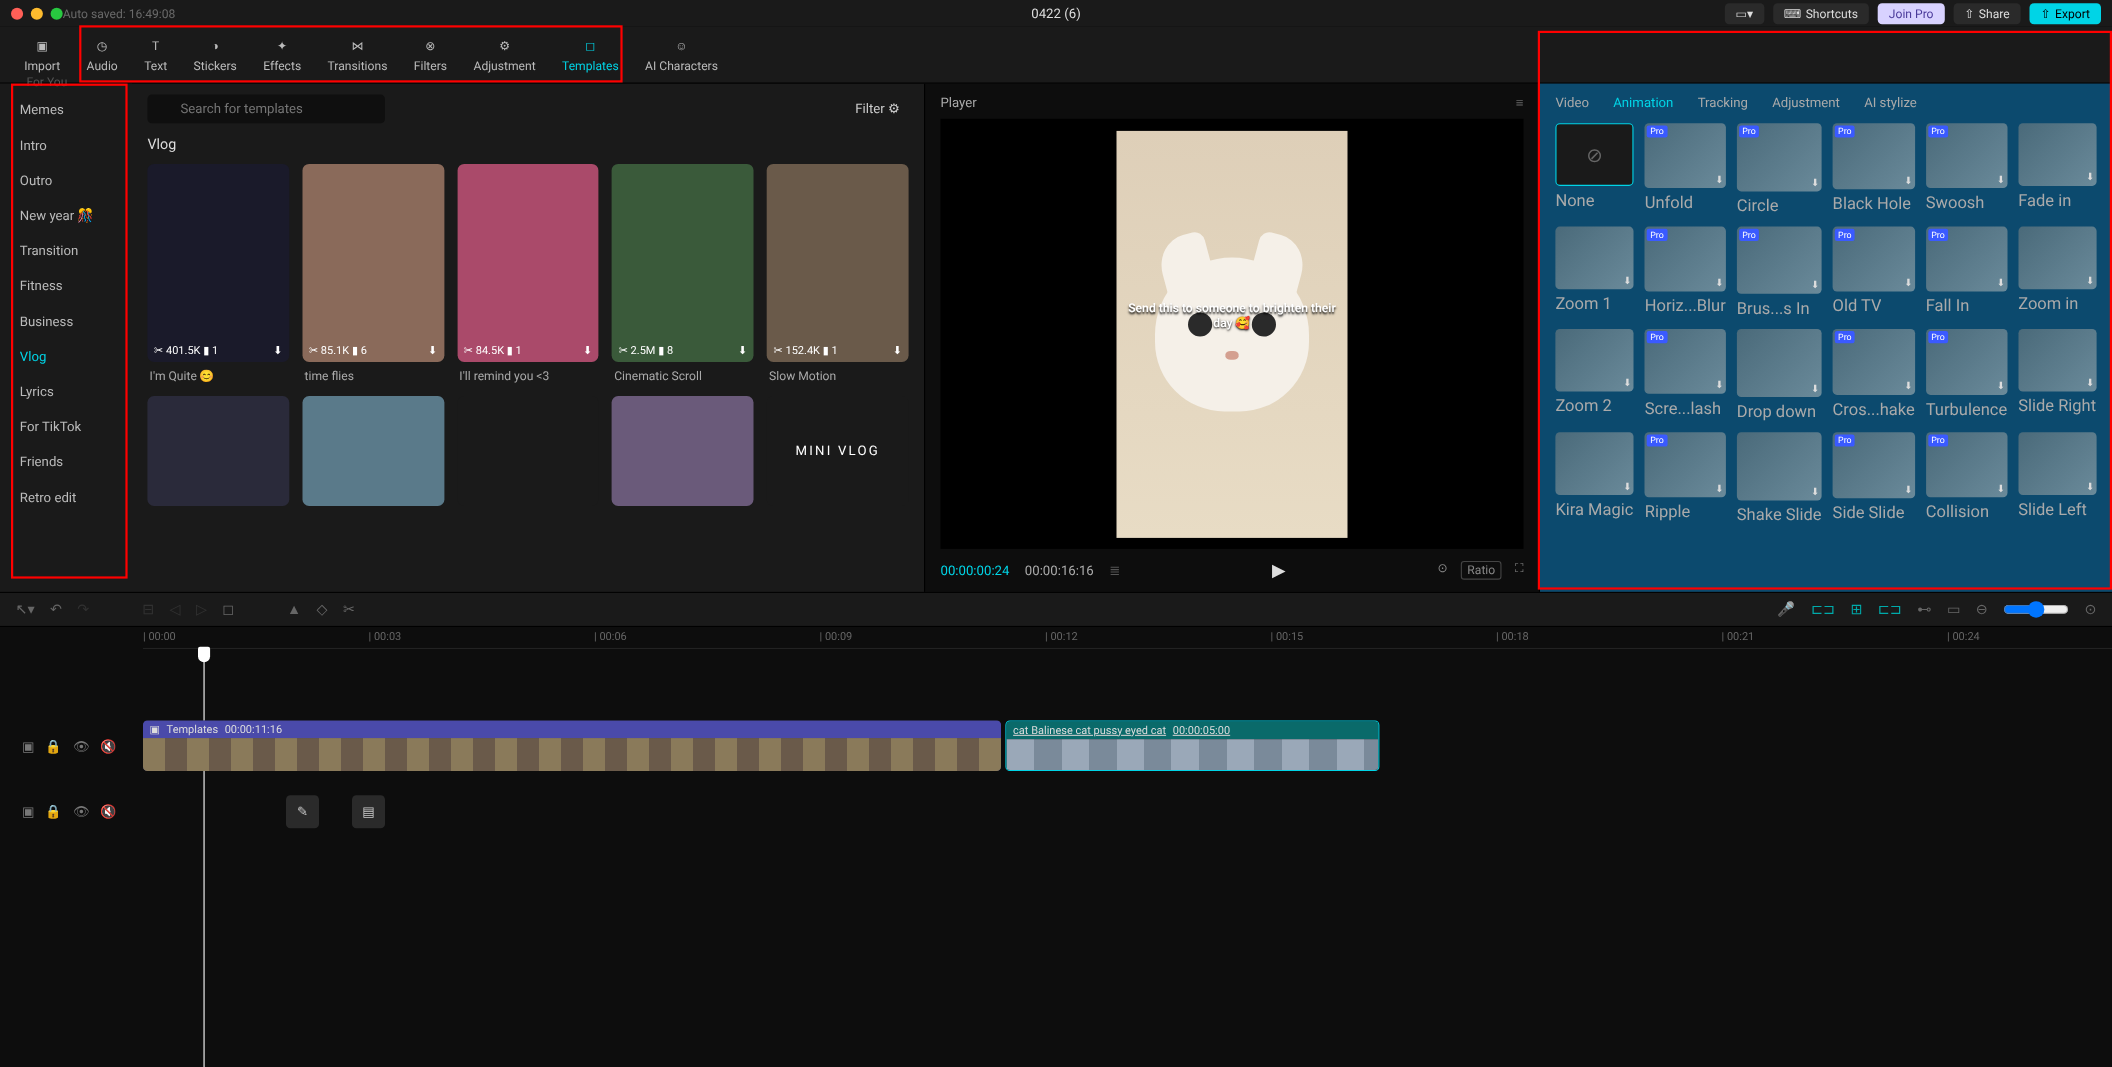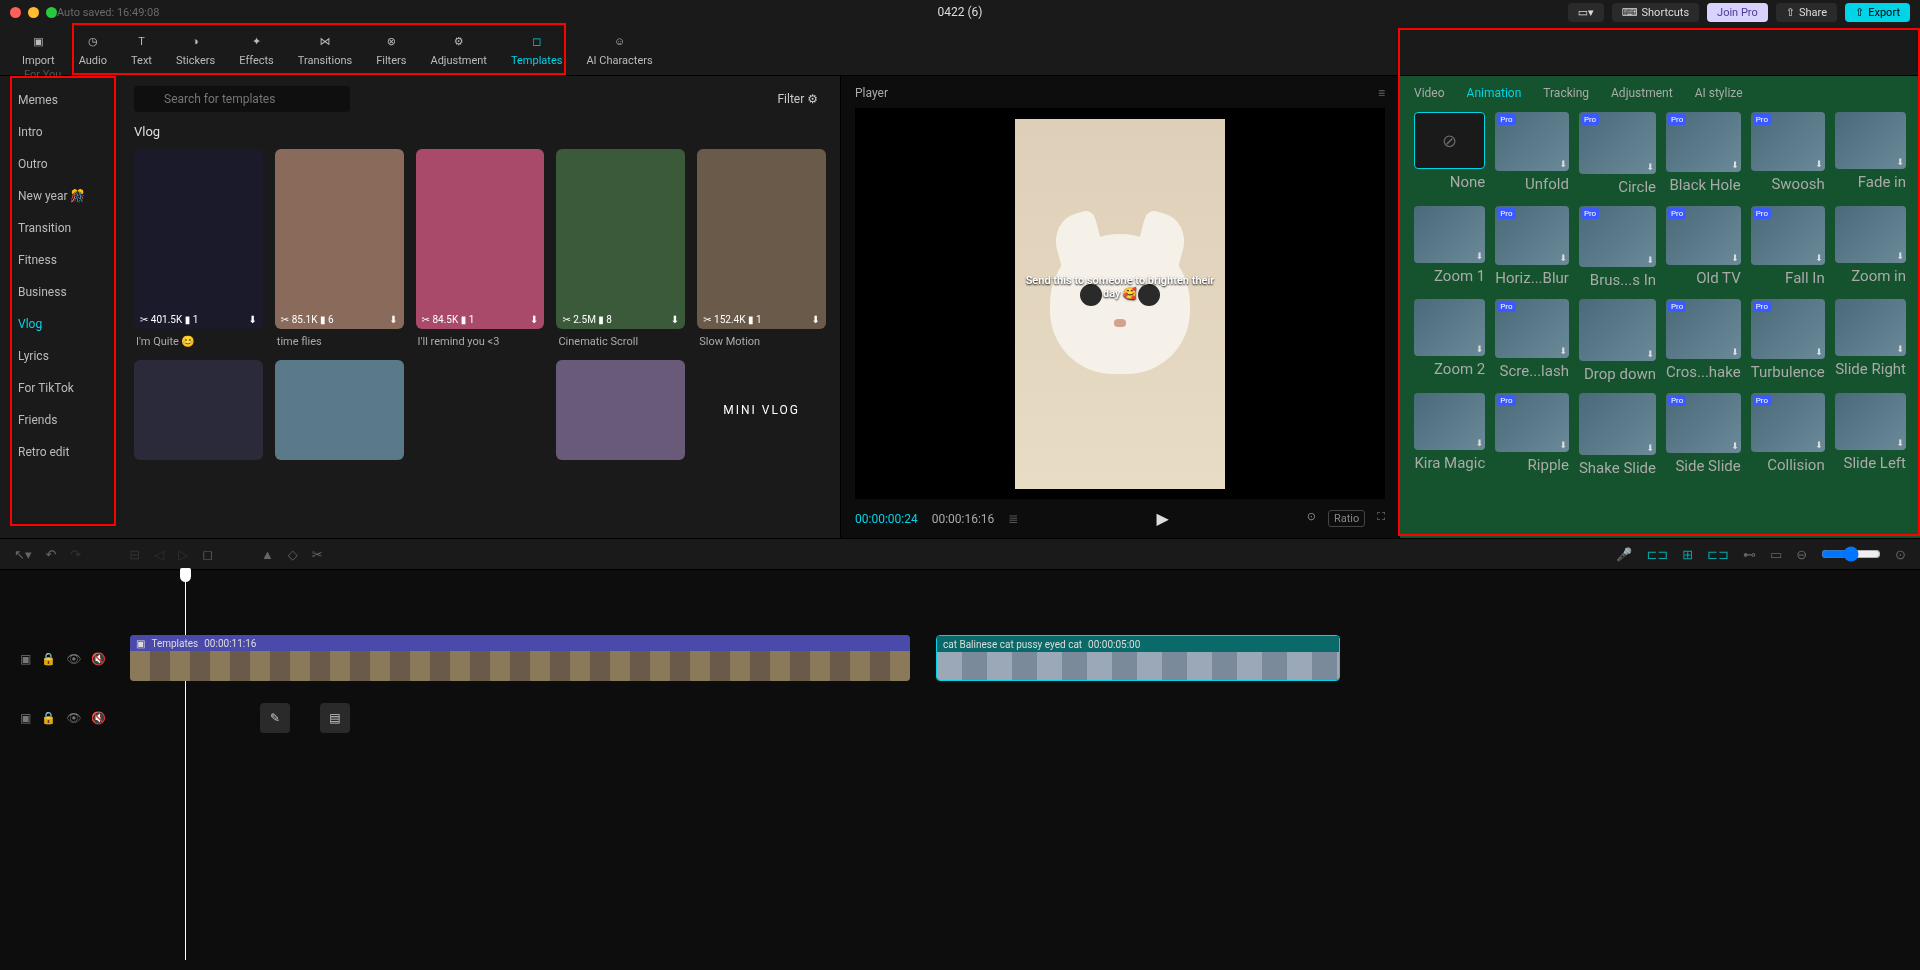--- a/index.html
+++ b/index.html
@@ -54,29 +54,29 @@
 .cat-eye { position:absolute; width:22px; height:22px; background:#2a2a2a; border-radius:50%; top:50px;}
 .cat-eye.l { left:30px; } .cat-eye.r { right:30px; }
 .cat-nose { position:absolute; width:12px; height:8px; background:#d4a090; border-radius:40%; top:85px; left:64px;}
 .overlay-text { position:absolute; top:42%; text-align:center; color:#fff; font-size:11px; font-weight:600; text-shadow:0 1px 2px #000; padding:0 10px;}
 .player-controls { display:flex; align-items:center; gap:14px; padding-top:10px; font-size:12px;text-align:center;}
 .time-current { color:#00d4e6; }
 .time-total { color:#aaa; }
 .play-btn { margin-left:auto; margin-right:auto; font-size:16px; color:#ddd;}
 .pc-right { display:flex; gap:12px; color:#888; font-size:11px;}
 
-.right-panel { flex: 0 0 520px; background: #14532d; padding: 10px 14px; position:relative;}
+.right-panel { flex: 0 0 520px; background: #0c4a6e; padding: 10px 14px; position:relative;}
 .rp-tabs { display:flex; gap:22px; margin-bottom:12px; font-size:12px;}
 .rp-tab { color:#aaa; cursor:pointer; }
 .rp-tab.active { color:#00d4e6; }
 .segmented { display:flex; background:#0f0f0f; border-radius:4px; margin-bottom:14px;}
 .seg-item { flex:1; text-align:center; padding:6px; font-size:12px; color:#888; border-radius:4px;}
 .seg-item.active { background:#3a3a3a; color:#ddd;}
 .anim-grid { display:grid; grid-template-columns: repeat(6, 1fr); gap:10px;}
-.anim-item { display:flex; flex-direction:column; align-items:flex-end; gap:4px;}
+.anim-item { display:flex; flex-direction:column; align-items:flex-start; gap:4px;}
 .anim-thumb { width:100%; aspect-ratio:1.25; background: linear-gradient(135deg,#4a6a7a,#6a8a9a); border-radius:4px; position:relative; display:flex; align-items:center; justify-content:center;}
 .anim-thumb.none { background:#1a1a1a; border:1px solid #00d4e6;}
 .anim-thumb .pro { position:absolute; top:2px; left:2px; background:#3a5aff; color:#fff; font-size:8px; padding:1px 3px; border-radius:2px;}
 .anim-thumb .dl { position:absolute; bottom:2px; right:2px; font-size:9px; color:#ddd;}
 .anim-label { font-size:15px; color:#aaa; white-space:nowrap; overflow:hidden; text-overflow:ellipsis; max-width:100%;}
 
 .timeline-toolbar { height:32px; background:#1a1a1a; border-top:1px solid #000; border-bottom:1px solid #000; display:flex; align-items:center; padding:0 14px; gap:14px; color:#666;}
 .tt-spacer { flex:1; }
 .tt-icon { font-size:13px; cursor:pointer;}
 
@@ -89,21 +89,21 @@
 .tracks { position:relative; }
 .track-row { display:flex; align-items:center; height:58px; margin-top:60px;}
 .track-head { width:130px; display:flex; gap:10px; padding-left:20px; color:#777;}
 .track-content { flex:1; position:relative; height:48px;}
 .clip { position:absolute; top:0; height:46px; border-radius:4px; overflow:hidden; display:flex; flex-direction:column;}
 .clip-header { height:16px; font-size:10px; padding:1px 6px; display:flex; gap:6px; align-items:center;}
 .clip-body { flex:1; display:flex;}
 .clip1 { left:0; width:780px; background:#3a3a6a;}
 .clip1 .clip-header { background:#4a4aaa; color:#ddd;}
 .clip1 .clip-body { background: repeating-linear-gradient(90deg,#8a7a5a 0,#8a7a5a 20px,#6a5a4a 20px,#6a5a4a 40px);}
-.clip2 { left:806px; width:404px; border:1px solid #00d4e6;}
+.clip2 { left:784px; width:340px; border:1px solid #00d4e6;text-decoration:underline;}
 .clip2 .clip-header { background:#0a6a6a; color:#ddd;}
 .clip2 .clip-body { background: repeating-linear-gradient(90deg,#9aa8b8 0,#9aa8b8 25px,#7a8a9a 25px,#7a8a9a 50px);}
 
 .track-row2 { display:flex; align-items:center; height:40px; margin-top:10px;}
 .edit-btn { width:30px; height:30px; background:#2a2a2a; border-radius:4px; display:flex; align-items:center; justify-content:center; margin-left:130px;}
 
 .red-box { position:absolute; border:2px solid #f00; pointer-events:none; z-index:1000;}
 </style>
 </head>
 <body>
@@ -485,20 +485,31 @@
   <span class="tt-icon" style="color:#0aa;">⊞</span>
   <span class="tt-icon" style="color:#0aa;">⊏⊐</span>
   <span class="tt-icon">⊷</span>
   <span class="tt-icon">▭</span>
   <span class="tt-icon">⊖</span>
   <input type="range" style="width: 60px;" value="50">
   <span class="tt-icon">⊙</span>
 </div>
 
 <div class="timeline">
+  <div class="time-ruler" id="time-ruler">
+      <div class="ruler-tick" style="left: 0px;">| 00:00</div>
+      <div class="ruler-tick" style="left: 205px;">| 00:03</div>
+      <div class="ruler-tick" style="left: 410px;">| 00:06</div>
+      <div class="ruler-tick" style="left: 615px;">| 00:09</div>
+      <div class="ruler-tick" style="left: 820px;">| 00:12</div>
+      <div class="ruler-tick" style="left: 1025px;">| 00:15</div>
+      <div class="ruler-tick" style="left: 1230px;">| 00:18</div>
+      <div class="ruler-tick" style="left: 1435px;">| 00:21</div>
+      <div class="ruler-tick" style="left: 1640px;">| 00:24</div>
+    </div>
   <div class="tracks" style="position:relative;">
     <div class="playhead" style="left:185px; height:390px;"></div>
     <div class="track-row">
       <div class="track-head">
         <span>▣</span>
         <span>🔒</span>
         <span>👁</span>
         <span>🔇</span>
       </div>
       <div class="track-content">

